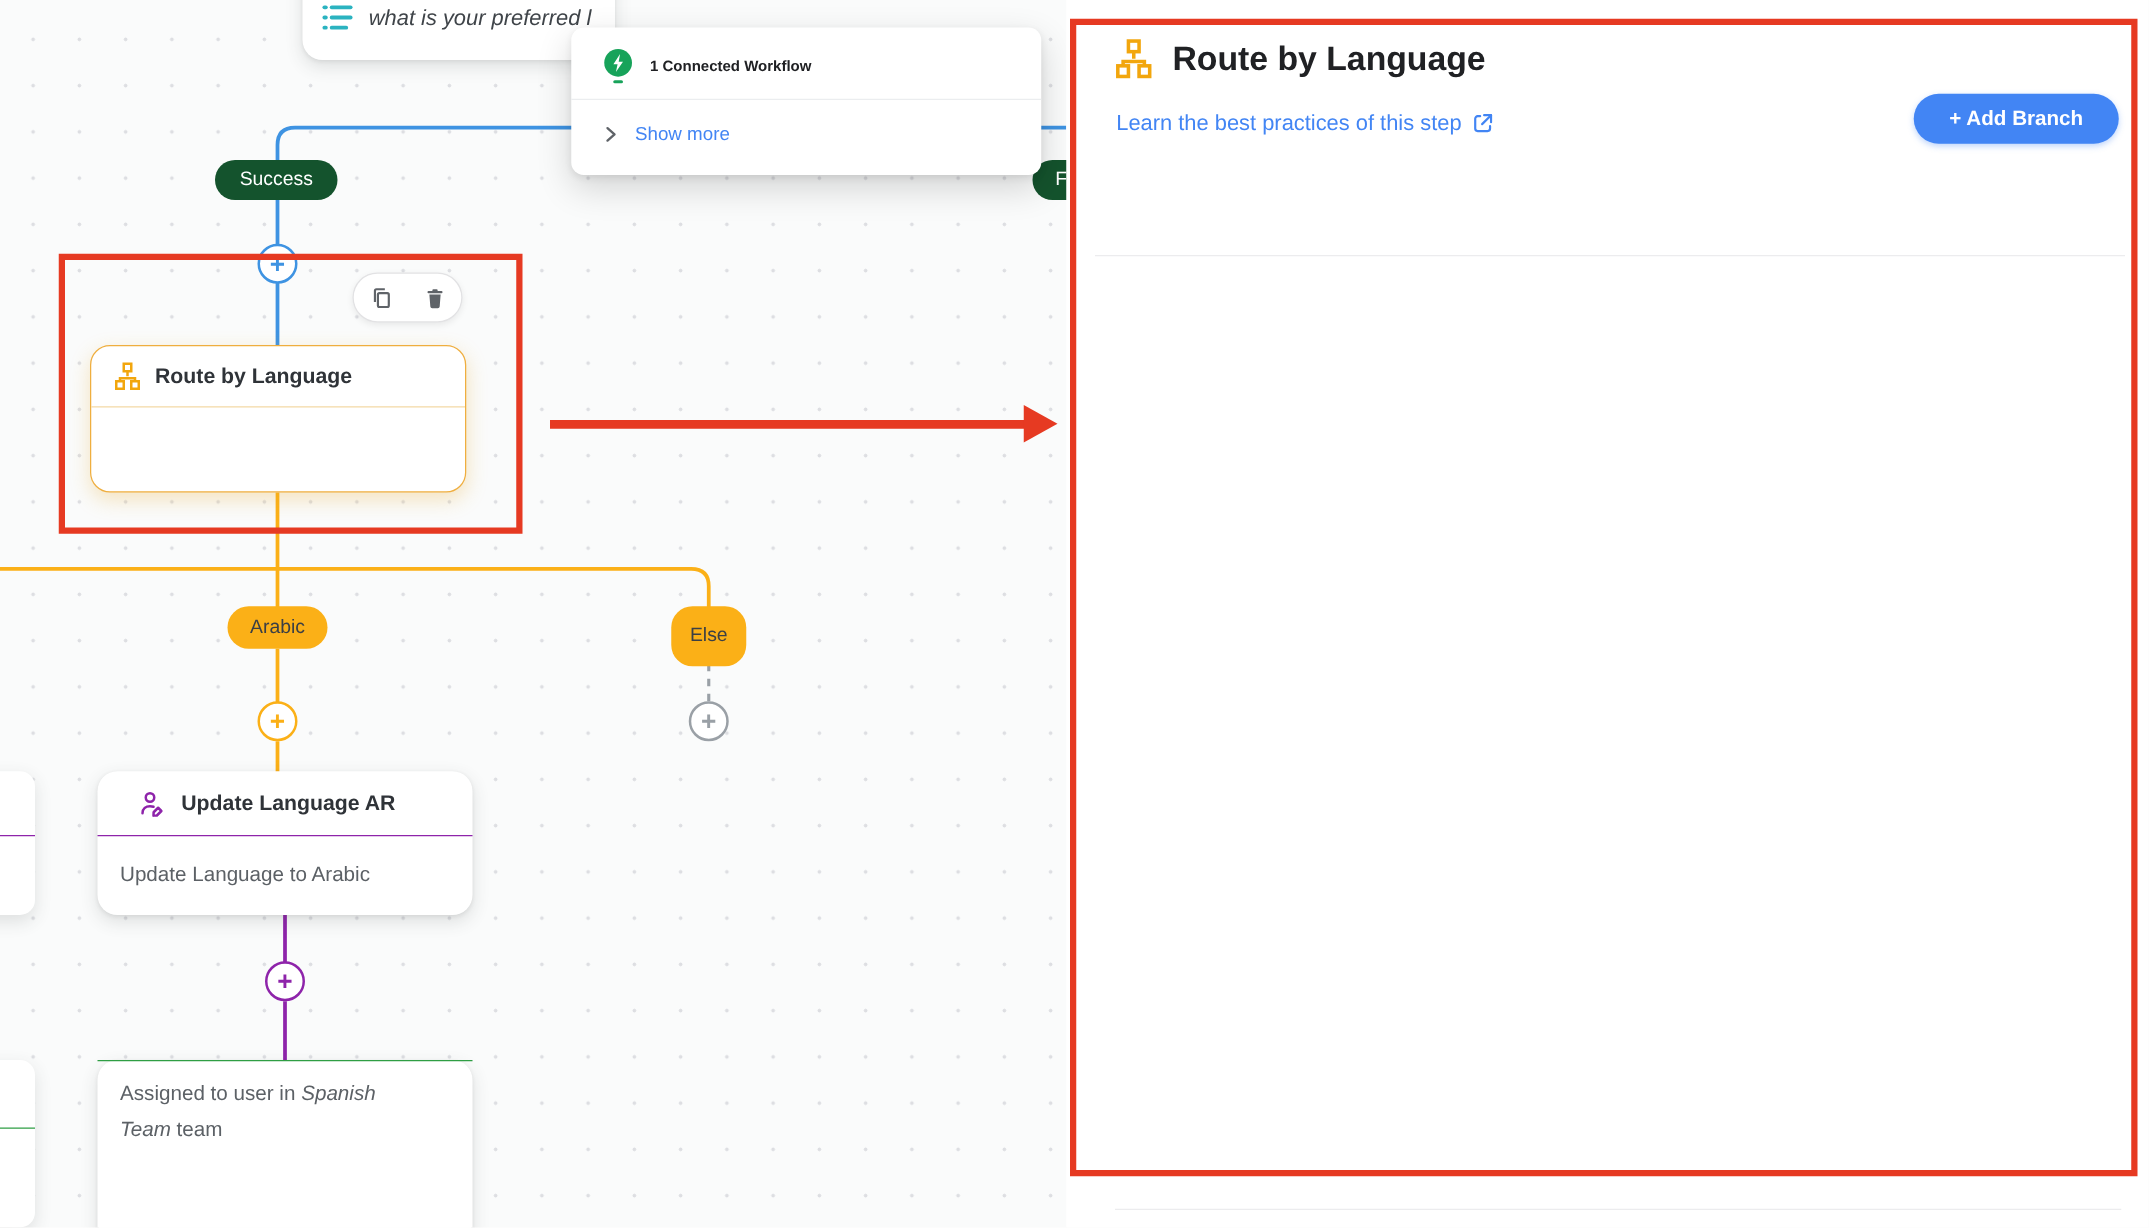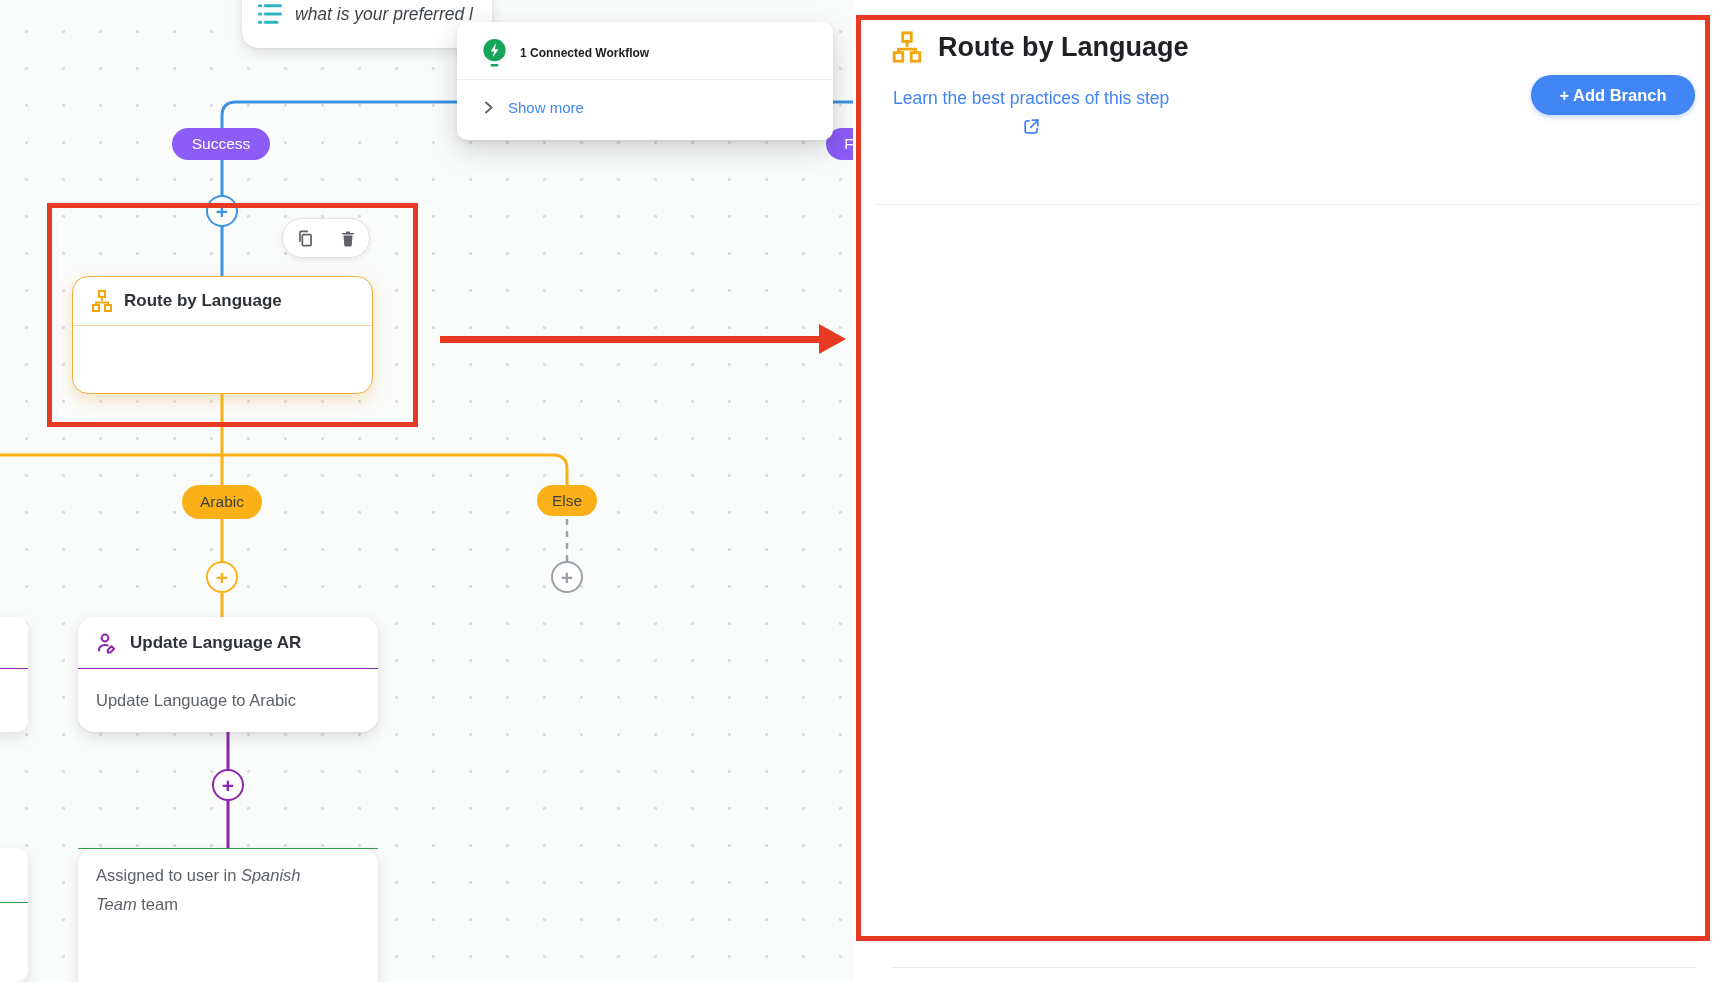--- a/index.html
+++ b/index.html
@@ -15,21 +15,21 @@
 
   .flow-node { position:absolute; background:#fff; border-radius:16px;
     box-shadow:0 5px 14px rgba(60,64,67,.14), 0 1px 3px rgba(60,64,67,.08); z-index:5; }
   .node-header { display:flex; align-items:center; gap:10px; padding:0 18px; }
   .node-title { font-size:17px; font-weight:bold; color:#2f3338; white-space:nowrap; }
   .node-divider { height:0; border-top:1.5px solid; margin:0; }
   .node-body { padding:0 18px; display:flex; align-items:center; font-size:16.5px; color:#5c6166; }
 
   .pill { position:absolute; display:flex; align-items:center; justify-content:center;
     border-radius:17px; font-size:15.5px; z-index:6; }
-  .pill-blue { background:#8b5cf6; color:#fff; }
+  .pill-blue { background:#14532d; color:#fff; }
   .pill-amber { background:#fbb017; color:#3b3f45; }
 
   .plus-circle { position:absolute; width:32px; height:32px; border-radius:50%;
     background:#fff; border:2.5px solid; display:flex; align-items:center; justify-content:center;
     font-size:21px; font-weight:bold; line-height:1; z-index:7; }
 
   .mini-toolbar { position:absolute; display:flex; align-items:center; justify-content:center; gap:24px;
     background:#fff; border:1px solid #e2e2e4; border-radius:20px;
     box-shadow:0 2px 6px rgba(0,0,0,.08); z-index:8; }
 
@@ -170,28 +170,28 @@
         </svg>
       </span>
       <span class="node-title">Route by Language</span>
     </div>
     <div class="node-divider" style="border-color:#f3d9a5;"></div>
   </div>
 
   <div class="red-annot" style="left:47px; top:203px; width:371px; height:224px;"></div>
 
   <div class="pill pill-amber" style="left:182px; top:485px; width:80px; height:34px;">Arabic</div>
-  <div class="pill pill-amber" style="left:537px; top:485px; width:60px; height:31px;">Else</div>
+  <div class="pill pill-amber" style="left:537px; top:485px; width:60px; height:48px;">Else</div>
 
   <div class="plus-circle" style="left:206px; top:561px; border-color:#fbb017; color:#fbb017;">+</div>
   <div class="plus-circle" style="left:551px; top:561px; border-color:#9aa0a6; color:#9aa0a6;">+</div>
   <div class="plus-circle" style="left:212px; top:769px; border-color:#8e24aa; color:#8e24aa;">+</div>
 
   <div class="flow-node" style="left:78px; top:617px; width:300px; height:115px;">
-    <div class="node-header" style="height:51px;">
+    <div class="node-header" style="height:51px;margin-left:15px;">
       <span>
         <svg width="24" height="24" viewBox="0 0 24 24" fill="none" stroke="#8e24aa" stroke-width="2" stroke-linecap="round">
           <circle cx="9" cy="7" r="3.4"></circle>
           <path d="M3 19.5 c0-3.6 2.7-5.6 6-5.6 1.1 0 2 .2 2.8 .5"></path>
           <path d="M15.5 15.2 l2.6 2.6 -3.6 3.6 -2.7 .1 .1-2.7 z" stroke-linejoin="round"></path>
         </svg>
       </span>
       <span class="node-title">Update Language AR</span>
     </div>
     <div class="node-divider" style="border-color:#8e24aa;"></div>
@@ -220,21 +220,21 @@
     <span style="position:absolute; left:37px; top:30px;">
       <svg width="34" height="34" viewBox="0 0 24 24" fill="none" stroke="#f2a60d" stroke-width="2">
         <rect x="9" y="2" width="6" height="6"></rect>
         <path d="M12 8 v4 M6 16 v-2.5 h12 V16"></path>
         <rect x="3" y="16" width="6" height="6"></rect>
         <rect x="15" y="16" width="6" height="6"></rect>
       </svg>
     </span>
     <div class="panel-title" style="left:85px; top:32px;">Route by Language</div>
 
-    <div class="panel-link" style="left:40px; top:88px;flex-direction:column;">
+    <div class="panel-link" style="left:40px; top:88px;">
       <span>Learn the best practices of this step</span>
       <span>
         <svg width="19" height="19" viewBox="0 0 24 24" fill="none" stroke="#4285f4" stroke-width="2.2" stroke-linecap="round" stroke-linejoin="round">
           <path d="M9 5 H6.5 A2.5 2.5 0 0 0 4 7.5 v10 A2.5 2.5 0 0 0 6.5 20 h10 A2.5 2.5 0 0 0 19 17.5 V15"></path>
           <path d="M13 4 h7 v7"></path>
             <path d="M20 4 l-9 9"></path>
         </svg>
       </span>
     </div>
 

